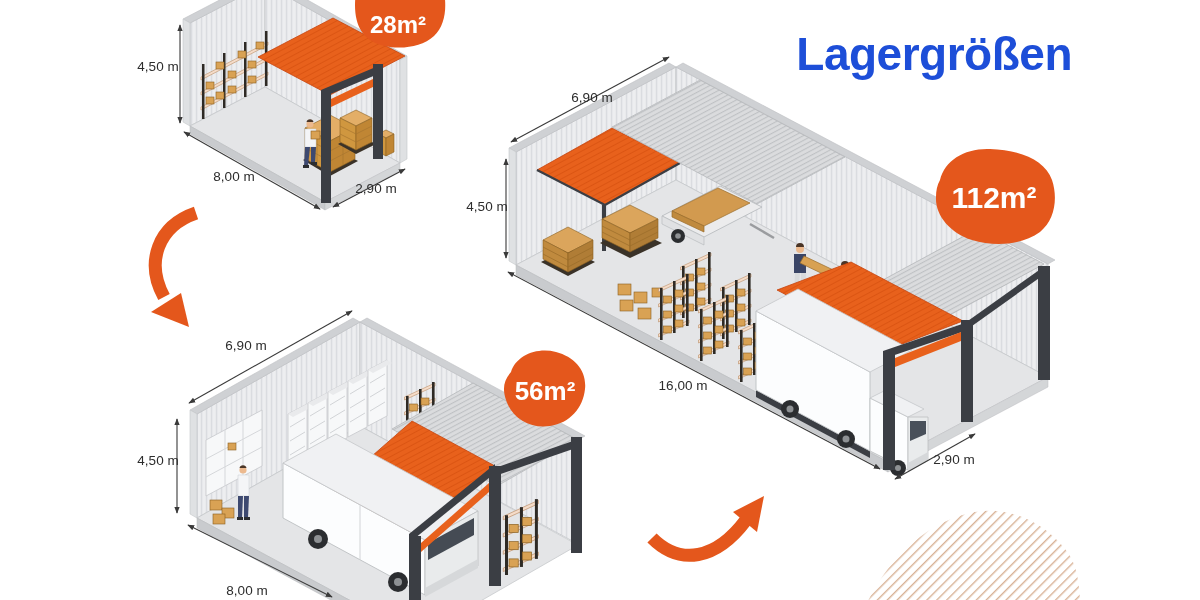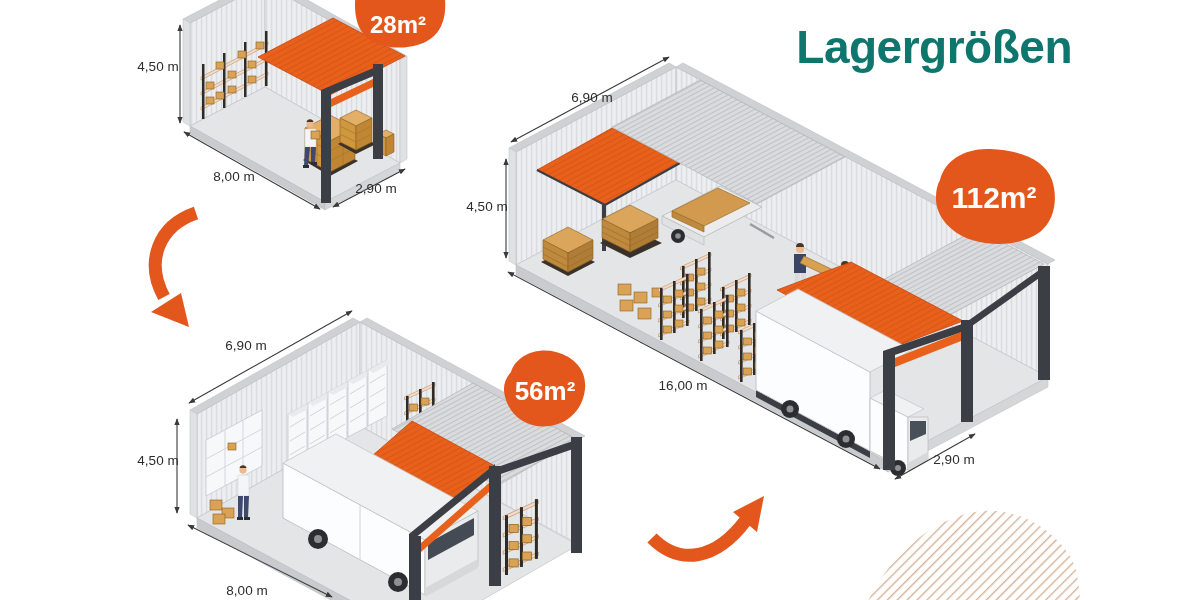--- a/index.html
+++ b/index.html
@@ -1,21 +1,21 @@
 <!DOCTYPE html>
 <html><head>
 <meta charset="utf-8">
 <style>
   html,body{margin:0;padding:0;background:#ffffff;}
   #canvas{position:relative;width:1200px;height:600px;overflow:hidden;background:#ffffff;
           font-family:"Liberation Sans", sans-serif;}
   #scene{position:absolute;left:0;top:0;}
   .title-block{position:absolute;right:128px;top:-42px;text-align:right;z-index:5;}
   .title-l1{font-size:42px;font-weight:800;color:#4a4a4a;line-height:46px;letter-spacing:0px;}
-  .title-l2{font-size:46px;font-weight:800;color:#0f766e;line-height:50px;margin-top:18px;letter-spacing:-0.5px;}
+  .title-l2{font-size:46px;font-weight:800;color:#1d4ed8;line-height:50px;margin-top:25px;letter-spacing:-0.5px;}
   .lbl{font-size:13.5px;fill:#2d2d2d;font-weight:500;}
   .badge-txt{fill:#ffffff;font-weight:bold;}
   .wall{stroke:#c2c4c8;stroke-width:0.8;}
   .cap{fill:#cfd1d4;stroke:#bdbfc2;stroke-width:0.6;}
   .outerface{fill:#dfe1e3;stroke:#c5c7ca;stroke-width:0.6;}
   .floor{fill:#e4e5e7;stroke:#c7c9cc;stroke-width:0.8;}
   .slabL{fill:#c9cbce;stroke:#b6b8bb;stroke-width:0.5;}
   .slabR{fill:#d4d6d8;stroke:#bebfc2;stroke-width:0.5;}
   .frame{fill:#3b3e44;}
   .dimline{stroke:#3a3a3a;stroke-width:1.1;fill:none;}

